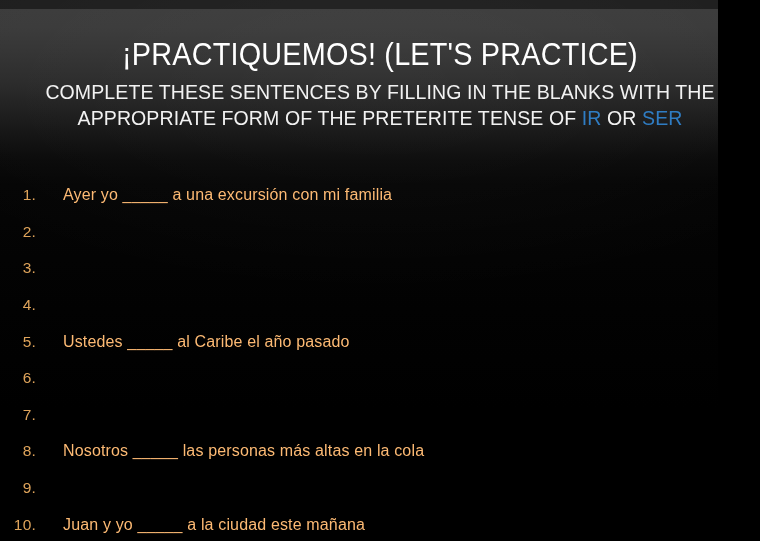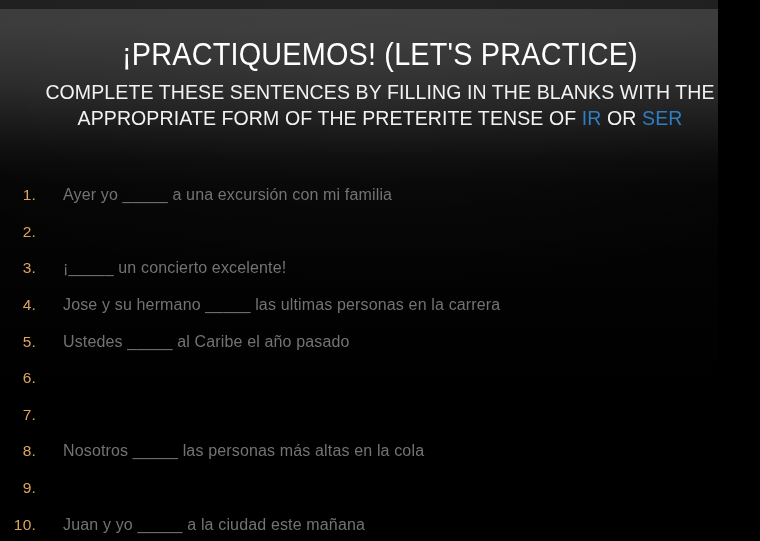--- a/index.html
+++ b/index.html
@@ -108,21 +108,21 @@
     text-align: right;
     font-size: 15.5px;
     color: #dfa45b;
     font-family: "Liberation Sans Narrow", "Liberation Sans", sans-serif;
     letter-spacing: 0.2px;
   }
   .item-text {
     position: absolute;
     left: 63px;
     font-size: 16px;
-    color: #737373;
+    color: #fdba74;
     font-family: "Liberation Sans Narrow", "Liberation Sans", sans-serif;
     letter-spacing: 0.15px;
     white-space: nowrap;
   }
 </style>
 </head>
 <body>
 
 <div id="slide">
 
@@ -141,25 +141,23 @@
   <div class="items" id="items-list">
       <div class="item">
         <span class="item-num">1.</span>
         <span class="item-text">Ayer yo _____ a una excursión con mi familia</span>
       </div>
       <div class="item">
         <span class="item-num">2.</span>
       </div>
       <div class="item">
         <span class="item-num">3.</span>
-        <span class="item-text">¡_____ un concierto excelente!</span>
       </div>
       <div class="item">
         <span class="item-num">4.</span>
-        <span class="item-text">Jose y su hermano _____ las ultimas personas en la carrera</span>
       </div>
       <div class="item">
         <span class="item-num">5.</span>
         <span class="item-text">Ustedes _____ al Caribe el año pasado</span>
       </div>
       <div class="item">
         <span class="item-num">6.</span>
       </div>
       <div class="item">
         <span class="item-num">7.</span>

